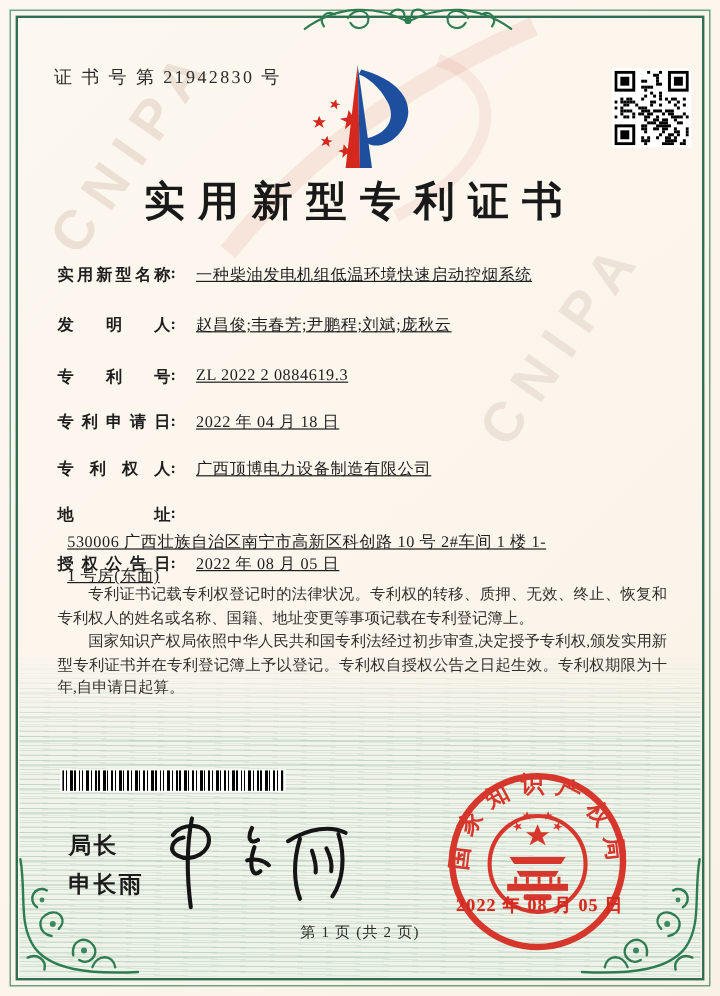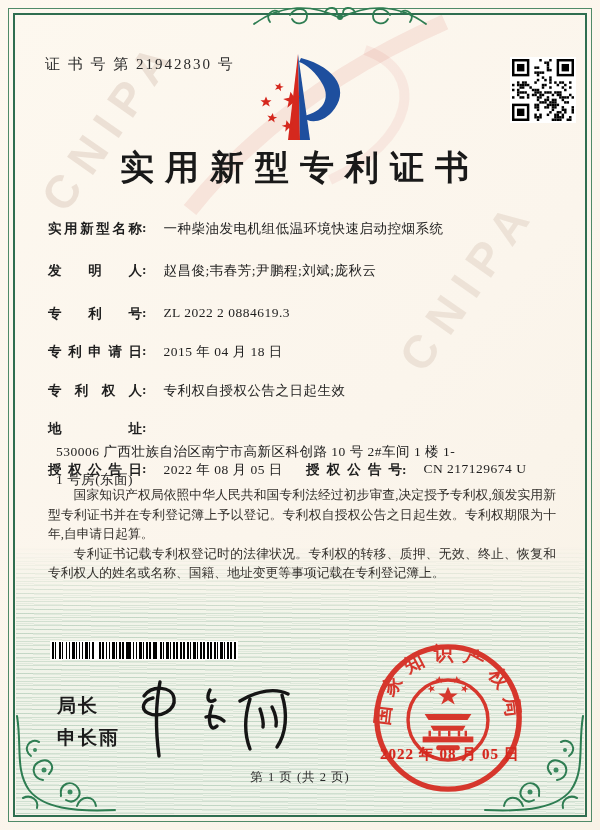--- a/index.html
+++ b/index.html
@@ -25,21 +25,21 @@
   .red-swoosh{position:absolute;left:160px;top:10px;}
   .cert-no{position:absolute;left:45px;top:55px;font-size:15px;letter-spacing:2px;}
   .logo{position:absolute;left:246px;top:50px;}
   .qr{position:absolute;left:510px;top:57px;width:62px;height:62px;background:#fff;padding:2px;}
   .title{position:absolute;left:0;right:0;top:145px;text-align:center;font-size:34px;
     font-weight:bold;letter-spacing:11px;color:#191919;}
   .row{position:absolute;left:48px;right:38px;font-size:13.5px;color:#1e1e1e;}
   .jl{display:inline-block;width:94px;text-align:justify;text-align-last:justify;
       -moz-text-align-last:justify;font-weight:600;vertical-align:top;}
   .colon{display:inline-block;width:10px;font-weight:600;}
-  .val{display:inline-block;margin-left:8px;vertical-align:top;letter-spacing:.5px;}
+  .val{display:inline-block;margin-left:8px;vertical-align:top;letter-spacing:.5px;text-decoration:underline;}
   .val-wrap{width:400px;line-height:28px;}
   .pair2{position:absolute;left:258px;top:0;}
   .jl2{display:inline-block;width:96px;text-align:justify;text-align-last:justify;font-weight:600;}
   .paras{position:absolute;left:48px;right:44px;top:486px;font-size:12.8px;line-height:19.6px;
     color:#33302c;text-align:justify;}
   .paras p{margin:0;text-indent:2em;}
   .barcode{position:absolute;left:50px;top:641px;width:184px;height:17px;background:#fff;
     padding:1px 2px;}
   .barcode .bars{width:100%;height:100%;
     background:repeating-linear-gradient(90deg,#000 0 1.5px,#fff 1.5px 3px,#000 3px 4px,
@@ -287,42 +287,38 @@
   <div class="row" style="top:262px">
     <span class="jl">发明人</span><span class="colon">:</span>
     <span class="val">赵昌俊;韦春芳;尹鹏程;刘斌;庞秋云</span>
   </div>
   <div class="row" style="top:305px">
     <span class="jl">专利号</span><span class="colon">:</span>
     <span class="val">ZL 2022 2 0884619.3</span>
   </div>
   <div class="row" style="top:343px">
     <span class="jl">专利申请日</span><span class="colon">:</span>
-    <span class="val">2015 年 04 月 18 日</span>
+    <span class="val">2022 年 04 月 18 日</span>
   </div>
   <div class="row" style="top:382px">
     <span class="jl">专利权人</span><span class="colon">:</span>
-    <span class="val">专利权自授权公告之日起生效</span>
+    <span class="val">广西顶博电力设备制造有限公司</span>
   </div>
   <div class="row" style="top:420px">
     <span class="jl">地址</span><span class="colon">:</span>
     <span class="val val-wrap">530006 广西壮族自治区南宁市高新区科创路 10 号 2#车间 1 楼 1-1 号房(东面)</span>
   </div>
   <div class="row" style="top:461px">
     <span class="jl">授权公告日</span><span class="colon">:</span>
     <span class="val">2022 年 08 月 05 日</span>
-    <span class="pair2">
-      <span class="jl2">授权公告号</span><span class="colon">:</span>
-      <span class="val">CN 217129674 U</span>
-    </span>
   </div>
 
   <div class="paras">
+    <p>专利证书记载专利权登记时的法律状况。专利权的转移、质押、无效、终止、恢复和专利权人的姓名或名称、国籍、地址变更等事项记载在专利登记簿上。</p>
     <p>国家知识产权局依照中华人民共和国专利法经过初步审查,决定授予专利权,颁发实用新型专利证书并在专利登记簿上予以登记。专利权自授权公告之日起生效。专利权期限为十年,自申请日起算。</p>
-    <p>专利证书记载专利权登记时的法律状况。专利权的转移、质押、无效、终止、恢复和专利权人的姓名或名称、国籍、地址变更等事项记载在专利登记簿上。</p>
   </div>
 
   <div class="barcode">
       <div class="bars"></div>
     </div>
 
   <div class="signer">
     <div>局长</div>
     <div>申长雨</div>
   </div>

